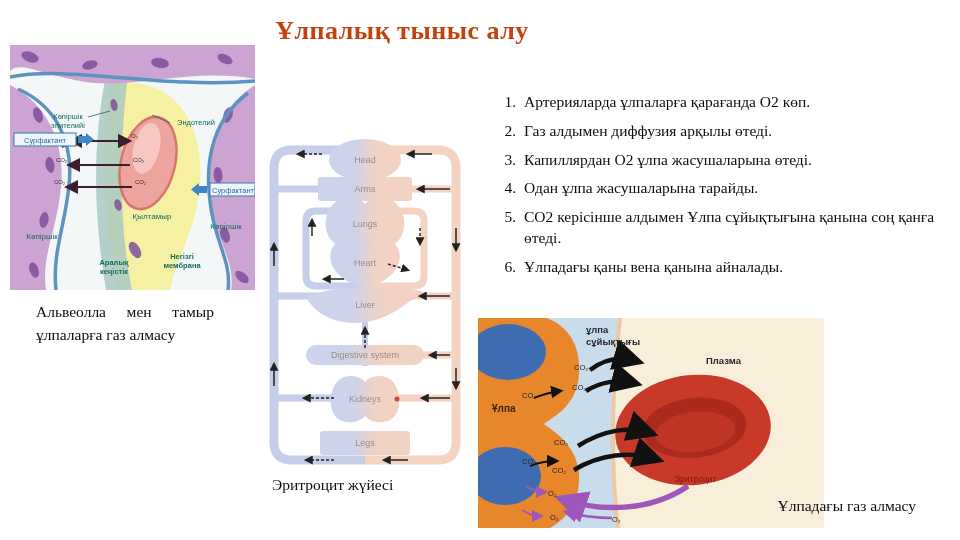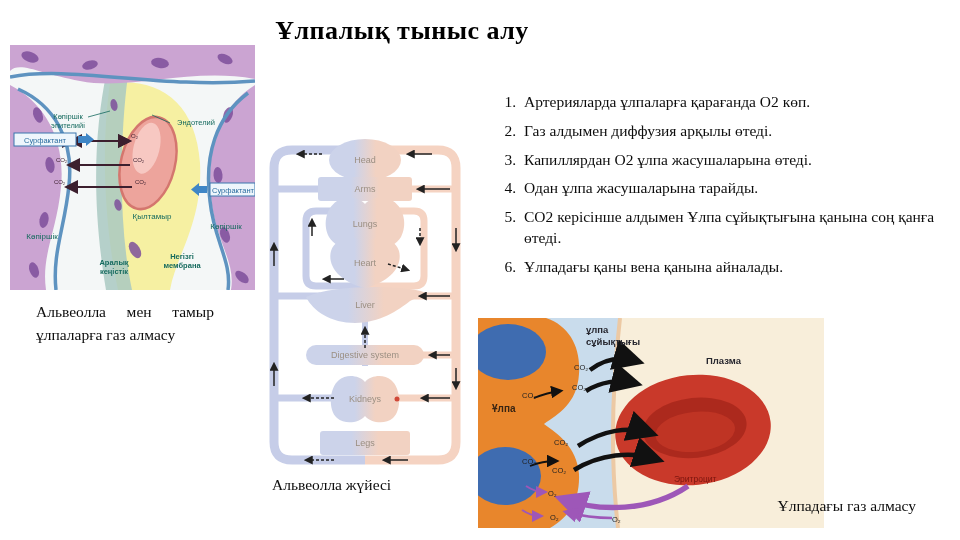--- a/index.html
+++ b/index.html
@@ -1,20 +1,20 @@
 <!DOCTYPE html>
 <html><head>
 <meta charset="utf-8">
 <style>
   html,body{margin:0;padding:0;}
   body{width:960px;height:540px;position:relative;background:#ffffff;overflow:hidden;
        font-family:"Liberation Serif",serif;}
   .abs{position:absolute;}
   #title{top:16px;left:0;width:804px;text-align:center;font-size:26px;font-weight:bold;
-         color:#000000;letter-spacing:.5px;}
+         color:#c2410c;letter-spacing:.5px;}
   #notes{left:482px;top:84px;width:472px;}
   #notes ol{margin:0;padding-left:30px;font-size:15.5px;line-height:1.34;color:#0d0d0d;}
   #notes li{padding-left:4px;margin:8px;}
   .caption{font-size:15.5px;color:#0d0d0d;}
   #caption-left{left:36px;top:300px;width:178px;text-align:justify;line-height:1.5;}
   #caption-center{left:272px;top:476px;width:220px;}
   #caption-right{left:656px;top:497px;width:260px;text-align:right;}
   svg text{font-family:"Liberation Sans",sans-serif;}
   .fig{display:block;}
 </style>
@@ -179,21 +179,21 @@
     <text x="105" y="56">Arms</text>
     <text x="105" y="91">Lungs</text>
     <text x="105" y="130">Heart</text>
     <text x="105" y="172">Liver</text>
     <text x="105" y="222">Digestive system</text>
     <text x="105" y="266">Kidneys</text>
     <text x="105" y="310">Legs</text>
   </g>
 </svg>
 
-<div id="caption-center" class="abs caption">Альвеолла жүйесі</div>
+<div id="caption-center" class="abs caption">Эритроцит жүйесі</div>
 
 <div id="notes" class="abs">
   <ol>
     <li>Артерияларда ұлпаларға қарағанда О2 көп.</li>
     <li>Газ алдымен диффузия арқылы өтеді.</li>
     <li>Капиллярдан О2 ұлпа жасушаларына өтеді.</li>
     <li>Одан ұлпа жасушаларына тарайды.</li>
     <li>СО2 керісінше алдымен Ұлпа сұйықтығына қанына соң қанға өтеді.</li>
     <li>Ұлпадағы қаны вена қанына айналады.</li>
   </ol>

